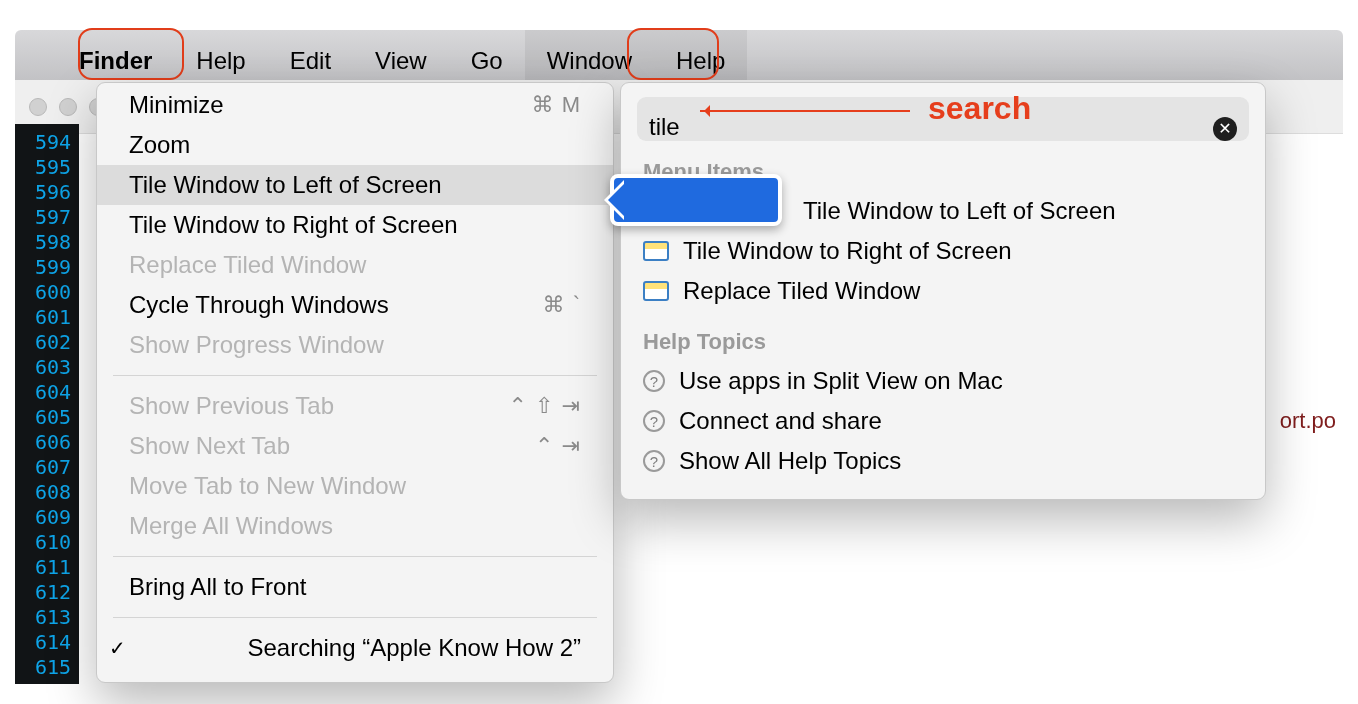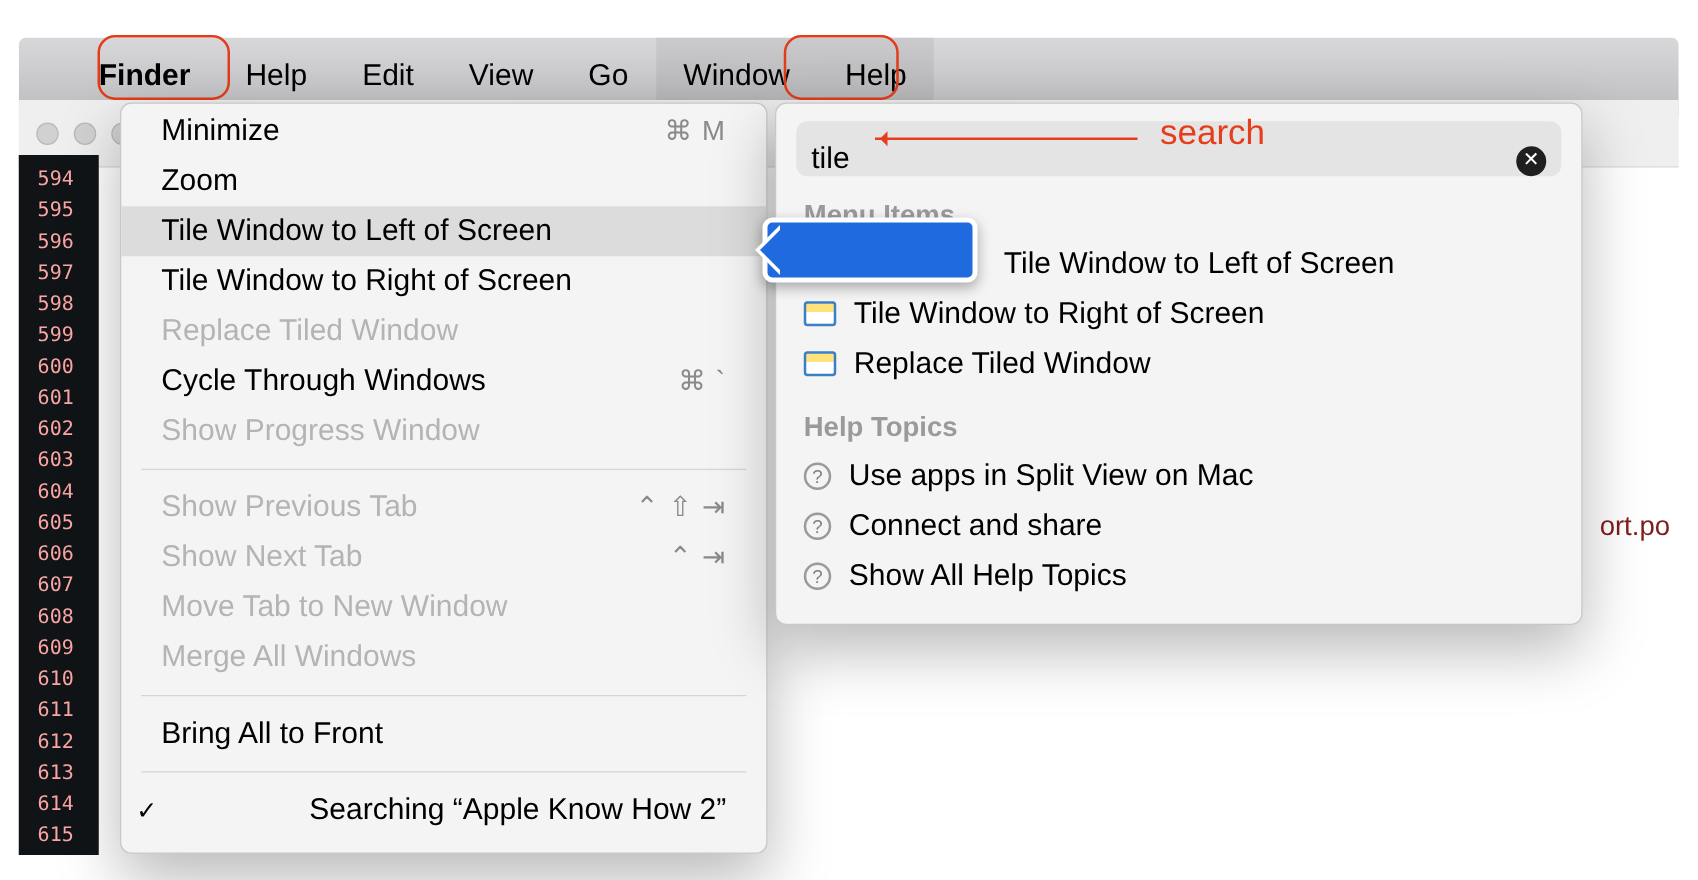--- a/index.html
+++ b/index.html
@@ -46,22 +46,22 @@
     
     .anno-circle {
       position: absolute;
       border: 2.5px solid #e13d1a;
       border-radius: 14px;
       pointer-events: none;
     }
     .anno-label {
       position: absolute;
       color: #e63e1c;
-      font-size: 28px;
-      font-weight: 400;
+      font-size: 32px;
+      font-weight: 700;
     }
     .anno-arrow {
       position: absolute;
       height: 2px;
       background: #e63e1c;
     }
     .anno-arrow::before{
       content:"";
       position:absolute;
       left:-2px; top:-5px;
@@ -82,26 +82,26 @@
 
     
     .gutter{
       position:absolute;
       top:124px; left:15px;
       width:64px; height:560px;
       background:#111416;
       padding-top:6px;
     }
     .gutter .ln{
-      color:#fca5a5;
+      color:#0ea5e9;
       font-family:ui-monospace,Menlo,monospace;
-      font-size:16px;
+      font-size:20px;
       line-height:25px;
       text-align:right;
-      padding-right:20px;
+      padding-right:8px;
     }
 
     
     .dropdown{
       position:absolute;
       top:82px; left:96px;
       min-width:518px;
       background:#f4f4f4;
       border:1px solid #c8c8c8;
       border-radius:9px;

